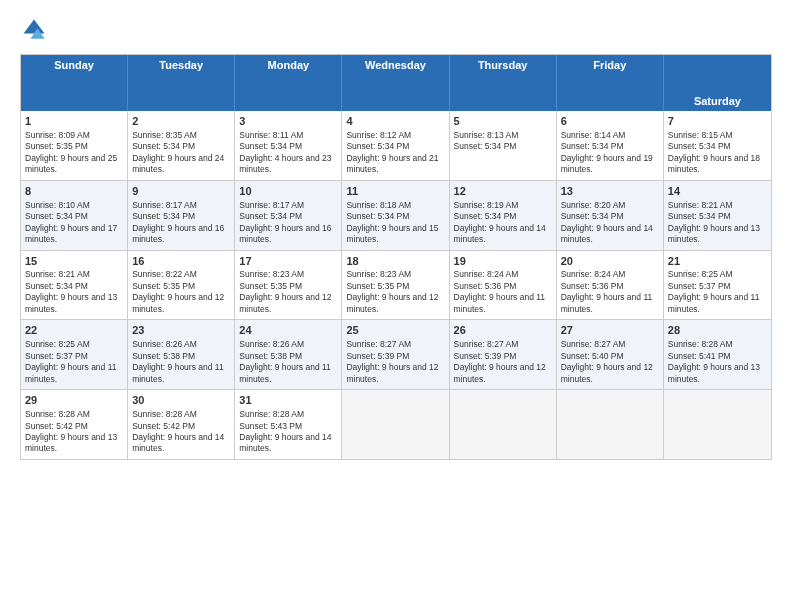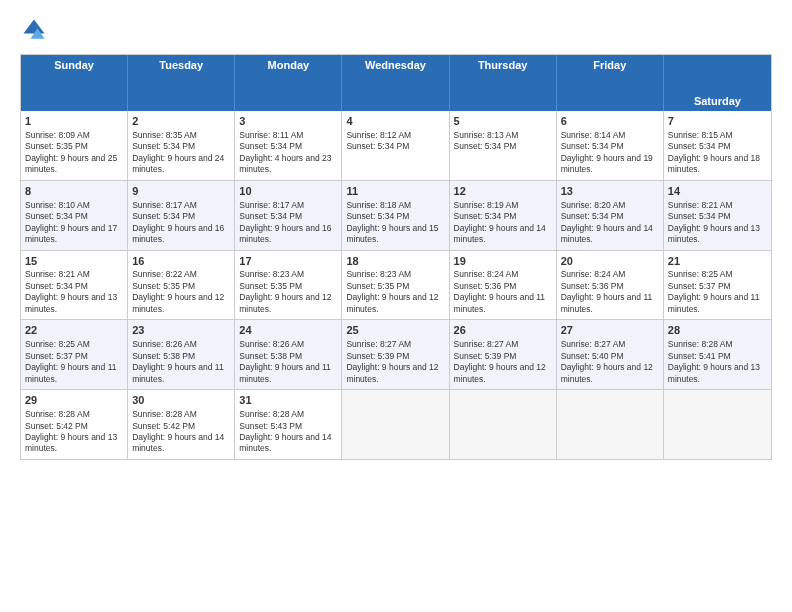--- a/index.html
+++ b/index.html
@@ -141,21 +141,21 @@
         <div class="cal-header-cell">Wednesday</div>
         <div class="cal-header-cell">Thursday</div>
         <div class="cal-header-cell">Friday</div>
         <div class="cal-header-cell">Saturday</div>
       </div>
     <div class="cal-body">
     <div class="cal-row">
           <div class="cal-cell"><span class="day-num">1</span><span>Sunrise: 8:09 AM</span><br><span>Sunset: 5:35 PM</span><br><span>Daylight: 9 hours and 25 minutes.</span></div>
           <div class="cal-cell"><span class="day-num">2</span><span>Sunrise: 8:35 AM</span><br><span>Sunset: 5:34 PM</span><br><span>Daylight: 9 hours and 24 minutes.</span></div>
           <div class="cal-cell"><span class="day-num">3</span><span>Sunrise: 8:11 AM</span><br><span>Sunset: 5:34 PM</span><br><span>Daylight: 4 hours and 23 minutes.</span></div>
-          <div class="cal-cell"><span class="day-num">4</span><span>Sunrise: 8:12 AM</span><br><span>Sunset: 5:34 PM</span><br></div>
+          <div class="cal-cell"><span class="day-num">4</span><span>Sunrise: 8:12 AM</span><br><span>Sunset: 5:34 PM</span><br><span>Daylight: 9 hours and 21 minutes.</span></div>
           <div class="cal-cell"><span class="day-num">5</span><span>Sunrise: 8:13 AM</span><br><span>Sunset: 5:34 PM</span><br></div>
           <div class="cal-cell"><span class="day-num">6</span><span>Sunrise: 8:14 AM</span><br><span>Sunset: 5:34 PM</span><br><span>Daylight: 9 hours and 19 minutes.</span></div>
           <div class="cal-cell"><span class="day-num">7</span><span>Sunrise: 8:15 AM</span><br><span>Sunset: 5:34 PM</span><br><span>Daylight: 9 hours and 18 minutes.</span></div>
         </div>
         <div class="cal-row alt-row">
           <div class="cal-cell"><span class="day-num">8</span><span>Sunrise: 8:10 AM</span><br><span>Sunset: 5:34 PM</span><br><span>Daylight: 9 hours and 17 minutes.</span></div>
           <div class="cal-cell"><span class="day-num">9</span><span>Sunrise: 8:17 AM</span><br><span>Sunset: 5:34 PM</span><br><span>Daylight: 9 hours and 16 minutes.</span></div>
           <div class="cal-cell"><span class="day-num">10</span><span>Sunrise: 8:17 AM</span><br><span>Sunset: 5:34 PM</span><br><span>Daylight: 9 hours and 16 minutes.</span></div>
           <div class="cal-cell"><span class="day-num">11</span><span>Sunrise: 8:18 AM</span><br><span>Sunset: 5:34 PM</span><br><span>Daylight: 9 hours and 15 minutes.</span></div>
           <div class="cal-cell"><span class="day-num">12</span><span>Sunrise: 8:19 AM</span><br><span>Sunset: 5:34 PM</span><br><span>Daylight: 9 hours and 14 minutes.</span></div>

